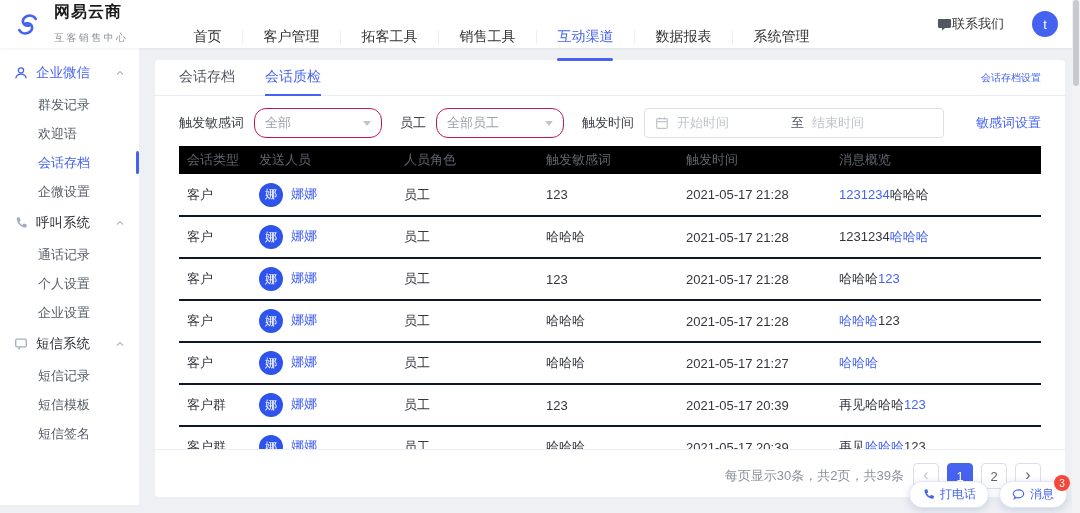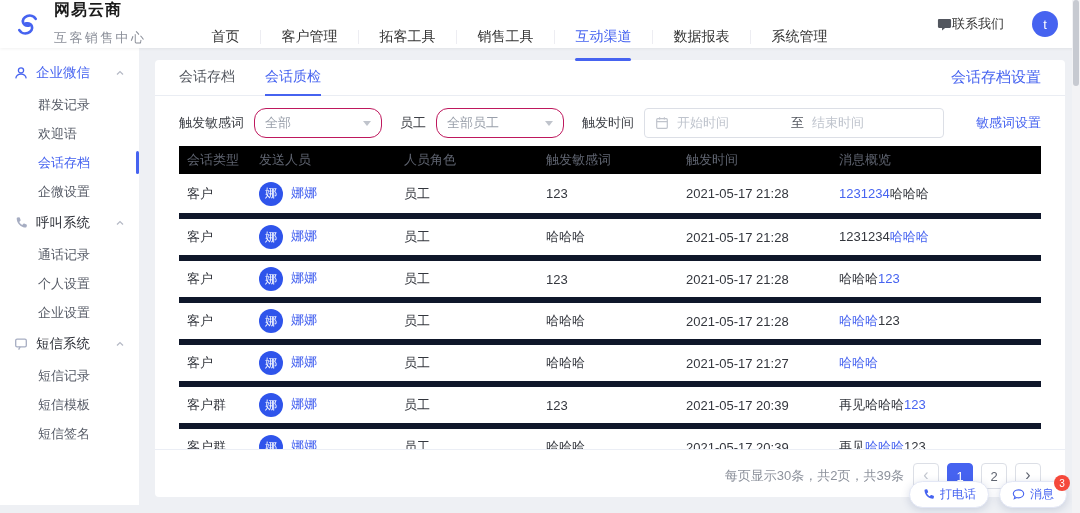--- a/index.html
+++ b/index.html
@@ -6,21 +6,21 @@
   html, body { width: 1080px; height: 513px; }
   body {
     font-family: "Liberation Sans", "DejaVu Sans", sans-serif;
     background: #eef0f4; overflow: hidden; position: relative; color: #333;
   }
   
   .topbar { position: absolute; top: 0; left: 0; right: 0; height: 48px; background: #fff;
     display: flex; align-items: center; padding: 0 22px 0 14px; box-shadow: 0 1px 3px rgba(0,0,0,.06); z-index: 5; }
   .brand { display: flex; align-items: center; gap: 13px; }
   .brand-name { font-size: 16px; font-weight: bold; color: #1a1a1a; letter-spacing: 1px; line-height: 1.1; }
-  .brand-sub { font-size: 13px; color: #8b8f99; letter-spacing: 2.4px; margin-top: 10px; }
+  .brand-sub { font-size: 10px; color: #8b8f99; letter-spacing: 2.4px; margin-top: 10px; }
   .topnav { display: flex; height: 100%; margin-left: 44px; margin-top: 26px; }
   .nav-item { position: relative; display: flex; align-items: center; padding: 0 21px; font-size: 14px; color: #333; cursor: pointer; }
   .nav-item + .nav-item::before { content: ""; position: absolute; left: 0; top: 17px; width: 1px; height: 14px; background: #ededf2; }
   .nav-item.active { color: var(--accent, #4663f0); font-weight: 500; }
   .nav-item.active::after { content: ""; position: absolute; left: 21px; right: 21px; bottom: 0; height: 3px; border-radius: 2px; background: var(--accent, #4663f0); }
   .topbar-right { margin-left: auto; display: flex; align-items: center; gap: 28px; }
   .contact { display: flex; align-items: center; font-size: 13px; color: #333; cursor: pointer; }
   .contact svg { color: #52565e; }
   .avatar { width: 26px; height: 26px; border-radius: 50%; background: var(--accent, #4663f0); color: #fff;
     font-size: 13px; display: flex; align-items: center; justify-content: center; cursor: pointer; }
@@ -35,36 +35,36 @@
   .side-item { position: relative; height: 29px; display: flex; align-items: center; padding-left: 38px; font-size: 13px; color: #565b66; cursor: pointer; }
   .side-item.current { color: var(--accent, #4663f0); }
   .side-item.current::after { content: ""; position: absolute; right: 0; top: 3px; bottom: 3px; width: 3px; background: var(--accent, #4663f0); border-radius: 2px; }
   
   .content { position: absolute; top: 48px; left: 140px; right: 0; bottom: 0; padding: 12px 15px 0 15px; }
   .card { background: #fff; border-radius: 4px; height: 437px; display: flex; flex-direction: column; overflow: hidden; }
   .tabbar { display: flex; align-items: stretch; height: 36px; padding: 0 24px; border-bottom: 1px solid #eaedf3; flex: none; }
   .tabs { display: flex; gap: 30px; }
   .tab { display: flex; align-items: center; font-size: 14px; color: #52565e; cursor: pointer; border-bottom: 2px solid transparent; margin-bottom: -1px; }
   .tab.active { color: var(--accent, #4663f0); border-bottom-color: var(--accent, #4663f0); font-weight: 500; }
-  .tab-link { margin-left: auto; display: flex; align-items: center; font-size: 15px; color: var(--accent, #4663f0); cursor: pointer; }
+  .tab-link { margin-left: auto; display: flex; align-items: center; font-size: 10px; color: var(--accent, #4663f0); cursor: pointer; }
   .filters { display: flex; align-items: center; padding: 12px 24px 8px; font-size: 13px; flex: none; }
   .flabel { color: #3c3f45; margin-right: 10px; white-space: nowrap; }
   .gap { width: 18px; flex: none; }
   .select { width: 128px; height: 30px; border: 1px solid #be185d; border-radius: 12px; display: flex; align-items: center; padding: 0 10px; cursor: pointer; background: #fff; flex: none; justify-content: space-between; }
   .sel-val { color: #9aa0ab; flex: 1; }
   .caret-down { width: 0; height: 0; border-left: 4px solid transparent; border-right: 4px solid transparent; border-top: 5px solid #c0c4cc; }
   .daterange { width: 300px; height: 30px; border: 1px solid #dcdfe6; border-radius: 4px; display: flex; align-items: center; padding: 0 10px; gap: 8px; background: #fff; cursor: pointer; flex: none; }
   .daterange .ph { color: #bfc4cd; width: 106px; }
   .daterange .to { color: #52565e; }
   .filters .link { margin-left: auto; color: var(--accent, #4663f0); cursor: pointer; white-space: nowrap; }
   
   .rows-clip { height: 304px; overflow: hidden; border-bottom: 1px solid #ebeef5; flex: none; }
   .rows-clip table { width: calc(100% - 48px); margin: 0 24px; border-collapse: collapse; table-layout: fixed; }
   th { background: #000000; font-weight: normal; color: #5f6470; font-size: 13px; text-align: left; height: 28px; padding: 0 8px; }
-  td { height: 42px; border-bottom: 6px solid #0f172a; font-size: 13px; color: #33363d; padding: 0 8px; white-space: nowrap; margin-left: 8px; }
+  td { height: 42px; border-bottom: 2px solid #0f172a; font-size: 13px; color: #33363d; padding: 0 8px; white-space: nowrap; margin-left: 8px; }
   .avatar-chip { display: inline-flex; align-items: center; justify-content: center; width: 24px; height: 24px; border-radius: 50%;
     background: var(--avatarbg, #2f54eb); color: #fff; font-size: 12px; margin-right: 8px; vertical-align: middle; cursor: pointer; }
   .sender-name { color: var(--accent, #4663f0); cursor: pointer; }
   .msg-link { color: var(--accent, #4663f0); cursor: pointer; }
   
   .pagination { display: flex; align-items: center; justify-content: flex-end; gap: 8px; padding: 13px 24px; font-size: 13px; color: #8d929c; flex: none; }
   .pg-summary { margin-right: 1px; }
   .pg-btn { min-width: 26px; height: 26px; border: 1px solid #dcdfe6; background: #fff; border-radius: 4px; color: #5f6470;
     font-size: 13px; display: flex; align-items: center; justify-content: center; cursor: pointer; font-family: inherit; }
   .pg-btn.arrow { font-size: 16px; padding-bottom: 2px; }

